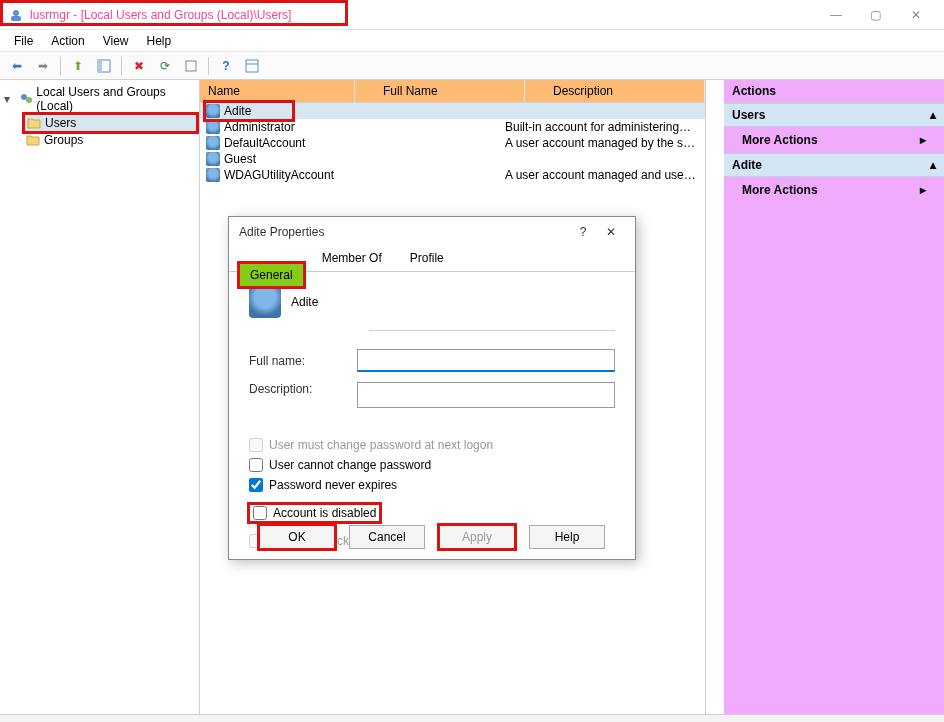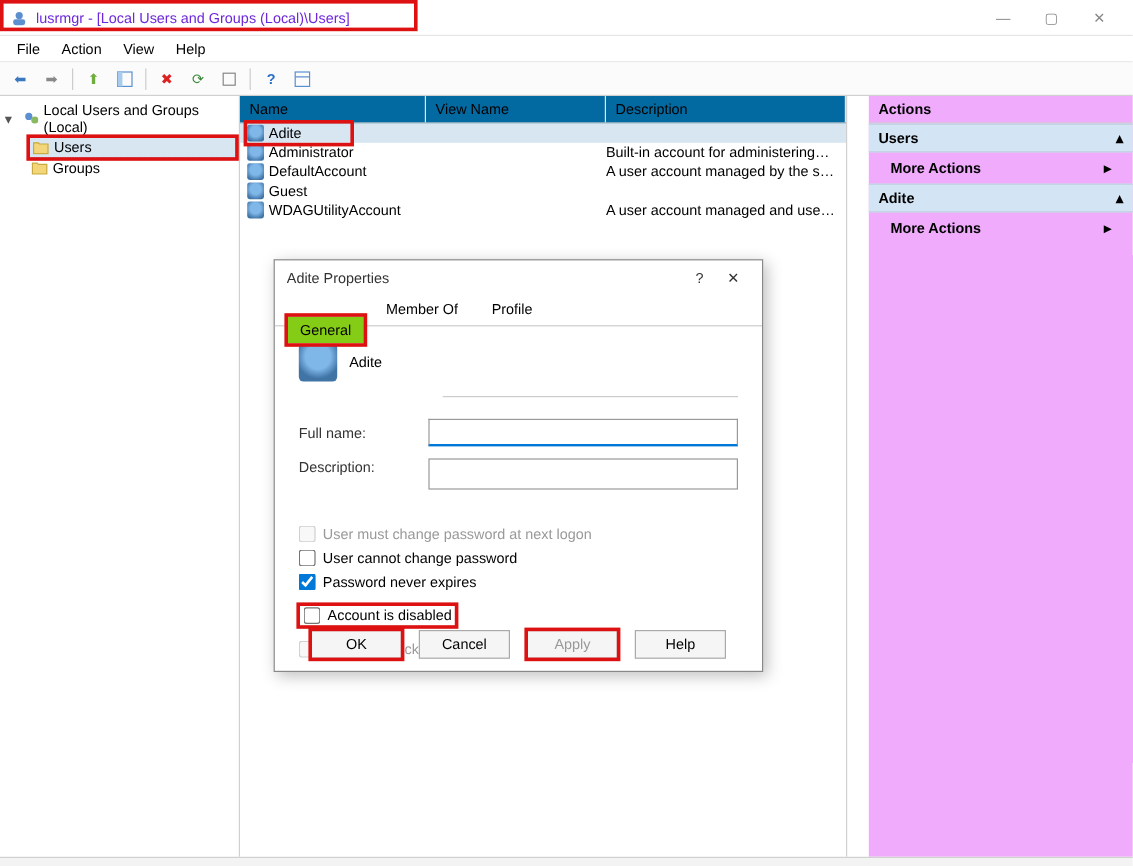--- a/index.html
+++ b/index.html
@@ -1,39 +1,39 @@
 <!DOCTYPE html>
 <html><head>
 <meta charset="utf-8">
 <style>
 * { margin: 0; padding: 0; box-sizing: border-box; font-family: "Segoe UI", Tahoma, sans-serif; font-size: 12px; }
 body { background: #fff; width: 944px; height: 722px; overflow: hidden; position: relative; }
 
 .titlebar { height: 30px; background: #fff; display: flex; align-items: center; padding: 0 8px; border-bottom: 1px solid #e5e5e5; }
 .titlebar .app-icon { width: 16px; height: 16px; margin-right: 6px; display: inline-flex; align-items: center; justify-content: center; }
-.titlebar .title { color: #6d28d9; flex: 1; }
+.titlebar .title { color: #ec4899; flex: 1; }
 .titlebar .win-controls { display: flex; gap: 0; }
 .titlebar .win-btn { width: 40px; height: 28px; display: flex; align-items: center; justify-content: center; color: #888; }
 
 .menubar { height: 22px; display: flex; align-items: center; padding: 0 6px; gap: 2px; border-bottom: 1px solid #e5e5e5; }
 .menubar .menu-item { padding: 2px 8px; cursor: default; }
 
 .toolbar { height: 28px; display: flex; align-items: center; padding: 0 6px; gap: 4px; border-bottom: 1px solid #d0d0d0; background: #fbfbfb; }
 .toolbar .tbtn { width: 22px; height: 22px; display: flex; align-items: center; justify-content: center; border: 1px solid transparent; }
 .toolbar .sep { width: 1px; height: 18px; background: #ccc; margin: 0 2px; }
 
 .body-area { display: flex; height: calc(100% - 30px - 22px - 28px - 8px); }
 .tree-pane { width: 200px; border-right: 1px solid #d0d0d0; padding: 4px 2px; background: #fff; }
 .tree-node { display: flex; align-items: center; padding: 1px 2px; gap: 4px; cursor: default; }
 .tree-node .expander { width: 12px; color: #555; }
 .tree-node.selected { background: #d8e6f2; border: 1px dotted #79b; }
 .tree-indent { padding-left: 22px; }
 
 .list-pane { flex: 1; border-right: 1px solid #d0d0d0; display: flex; flex-direction: column; }
-.list-header { display: flex; border-bottom: 1px solid #d0d0d0; background: #0369a1; }
+.list-header { display: flex; border-bottom: 1px solid #d0d0d0; background: #fdba74; gap: 20px; }
 .list-header .col { padding: 4px 8px; border-right: 1px solid #e5e5e5; }
 .col-name { width: 155px; }
 .col-full { width: 150px; }
 .col-desc { flex: 1; }
 .list-row { display: flex; align-items: center; padding: 1px 0; }
 .list-row .cell-name { width: 155px; padding-left: 6px; display: flex; align-items: center; gap: 4px; }
 .list-row .cell-full { width: 150px; }
 .list-row .cell-desc { flex: 1; white-space: nowrap; overflow: hidden; text-overflow: ellipsis; }
 .list-row.selected { background: #d8e6f2; }
 
@@ -158,21 +158,21 @@
             <path d="M1 2 h4 l1 1 h7 v8 h-12 z" fill="#f3d67a" stroke="#caa93d"></path>
           </svg>
         <span>Groups</span>
       </div>
     </div>
   </div>
 
   <div class="list-pane">
     <div class="list-header">
       <div class="col col-name">Name</div>
-      <div class="col col-full">View Name</div>
+      <div class="col col-full">Full Name</div>
       <div class="col col-desc">Description</div>
     </div>
     <div class="list-row selected">
       <div class="cell-name">
           <span class="user-small-ico"></span>
           <span>Adite</span>
         </div>
       <div class="cell-full"></div>
       <div class="cell-desc"></div>
     </div>

